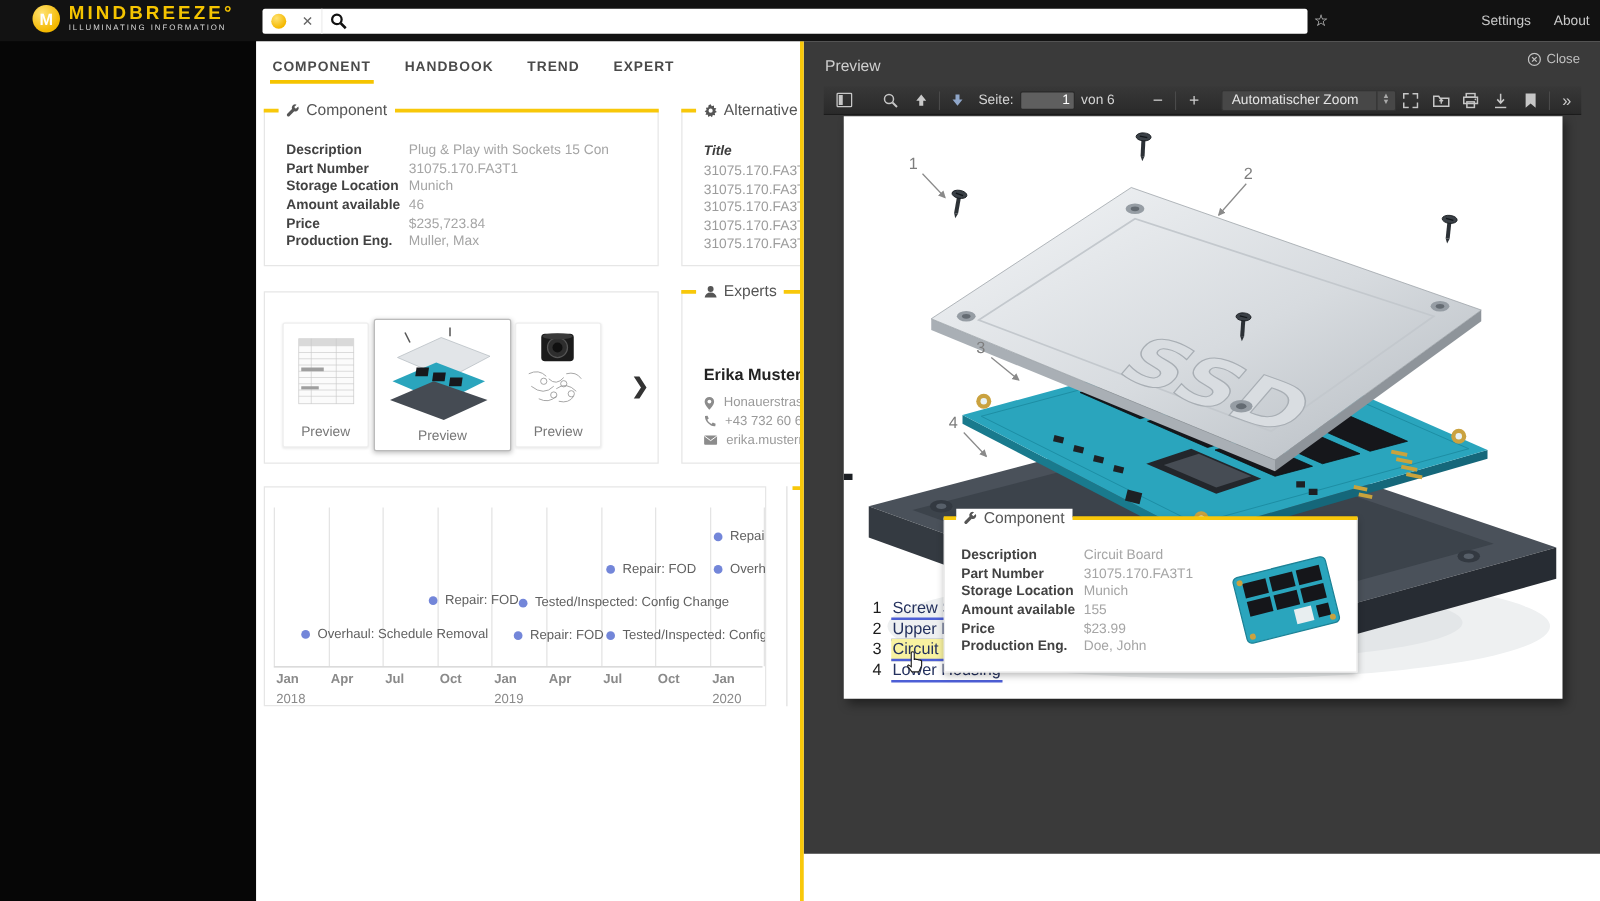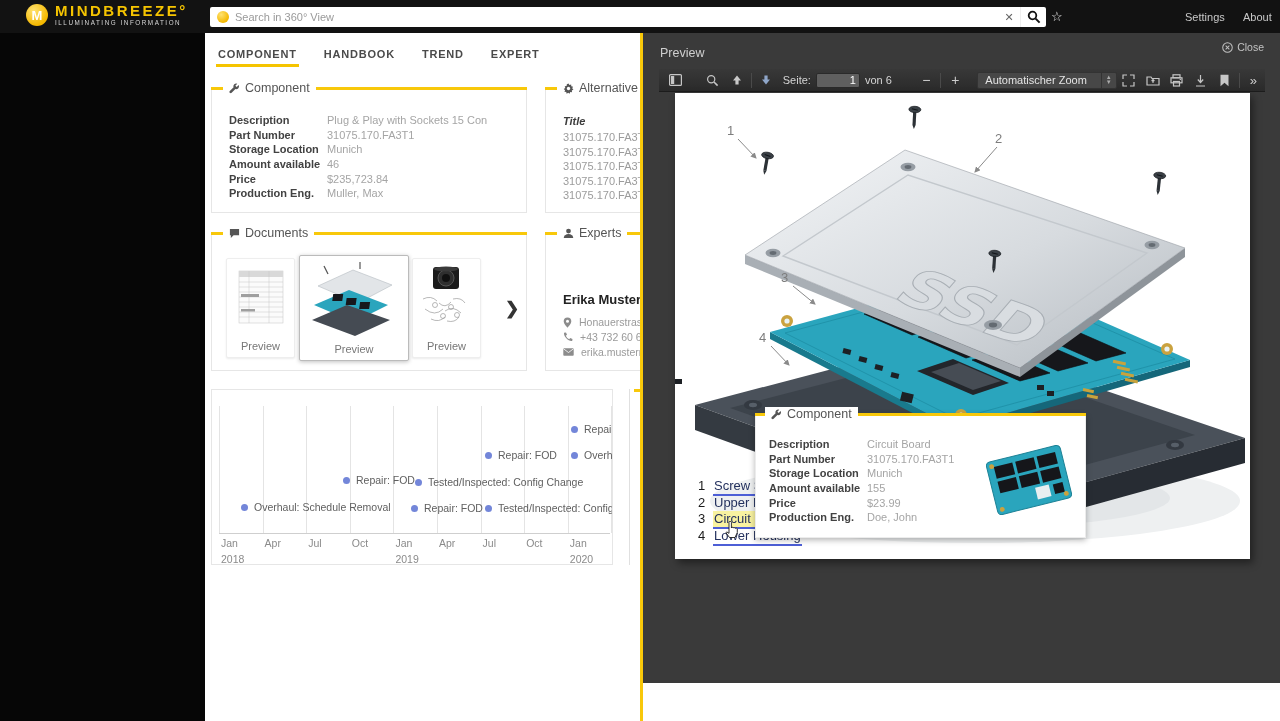--- a/index.html
+++ b/index.html
@@ -54,21 +54,21 @@
   #doc-arrow { position:absolute; left:293px; top:64px; font-size:17px; color:#333; font-weight:bold; cursor:pointer; }
 
   #card-experts { left:340px; top:200px; width:300px; height:138px; }
   #expert-name { position:absolute; left:17px; top:58px; font-size:13px; font-weight:bold; color:#222; white-space:nowrap; }
   .contact-row { position:absolute; left:17px; display:flex; align-items:center; gap:7px; font-size:10.5px; color:#9a9a9a; white-space:nowrap; }
 
   #card-timeline { left:6px; top:356px; width:402px; height:176px; }
   #timeline-chart { position:absolute; inset:0; overflow:hidden; }
   .grid-v { position:absolute; width:1px; background:#e4e4e4; top:16px; height:127px; }
   .axis-line { position:absolute; left:7px; right:2px; top:143px; height:1px; background:#cfcfcf; }
-  .tick-month { position:absolute; top:147px; font-size:10.5px; color:#8a8a8a; }
+  .tick-month { position:absolute; top:147px; font-size:10.5px; color:#8a8a8a;font-weight:bold; }
   .tick-year { position:absolute; top:163px; font-size:10.5px; color:#8a8a8a; }
   .evt { position:absolute; display:flex; align-items:center; gap:6px; white-space:nowrap; }
   .evt-dot { width:7px; height:7px; border-radius:50%; background:#7386d9; flex:none; }
   .evt-label { font-size:10.5px; color:#606060; }
 
   #card-fragment { position:absolute; left:424px; top:356px; width:40px; height:176px; border-left:1px solid #e0e0e0; }
   #card-fragment .topline { position:absolute; top:0px; left:4px; right:0; height:3px; background:#f8c80a; }
 
   
   #divider { position:absolute; left:640px; top:33px; width:3px; height:688px; background:#f8c80a; z-index:25; }
@@ -112,21 +112,20 @@
 <div id="topbar">
   <div id="logo">
     <div id="logo-ball">M</div>
     <div>
       <div id="logo-text-title">MINDBREEZE°</div>
       <div id="logo-text-sub">ILLUMINATING INFORMATION</div>
     </div>
   </div>
   <div id="search-wrap">
     <div id="search-mini-logo"></div>
-    <input id="search-input" placeholder="Search in 360° View" style="">
     <div id="search-clear">✕</div>
     <div id="search-btn">
       <svg width="14" height="14" viewBox="0 0 14 14">
           <circle cx="5.5" cy="5.5" r="3.8" fill="none" stroke="#111" stroke-width="1.8"></circle>
           <line x1="8.6" y1="8.6" x2="12.6" y2="12.6" stroke="#111" stroke-width="2"></line>
         </svg>
     </div>
   </div>
   <div id="star-btn">☆</div>
   <div class="topbar-link" id="settings-link">Settings</div>
@@ -196,30 +195,20 @@
     <div id="alt-items">
         <div class="alt-row">31075.170.FA3T6</div>
         <div class="alt-row">31075.170.FA3T5</div>
         <div class="alt-row">31075.170.FA3T4</div>
         <div class="alt-row">31075.170.FA3T3</div>
         <div class="alt-row">31075.170.FA3T2</div>
       </div>
   </div>
 
   <div class="card" id="card-documents">
-    <div class="card-head">
-      <div class="yline" style="width:12px"></div>
-      <div class="card-title">
-          <svg width="11" height="11" viewBox="0 0 12 12">
-            <path d="M1 1h10v7H5l-3 3V8H1z" fill="#555"></path>
-          </svg>
-          <span>Documents</span>
-        </div>
-      <div class="yline grow"></div>
-    </div>
     <div class="thumb" style="left:14px; top:24px; width:69px; height:100px;">
       <svg width="67" height="70" viewBox="0 0 67 70" style="margin-top:6px">
         <rect x="12" y="6" width="44" height="52" fill="#fbfbfb" stroke="#ccc" stroke-width="0.6"></rect>
         <rect x="12" y="6" width="44" height="6" fill="#d9d9d9"></rect>
         <g stroke="#c7c7c7" stroke-width="0.5">
           <line x1="12" y1="17" x2="56" y2="17"></line>
             <line x1="12" y1="22" x2="56" y2="22"></line>
             <line x1="12" y1="27" x2="56" y2="27"></line>
             <line x1="12" y1="32" x2="56" y2="32"></line>
             <line x1="12" y1="37" x2="56" y2="37"></line>

